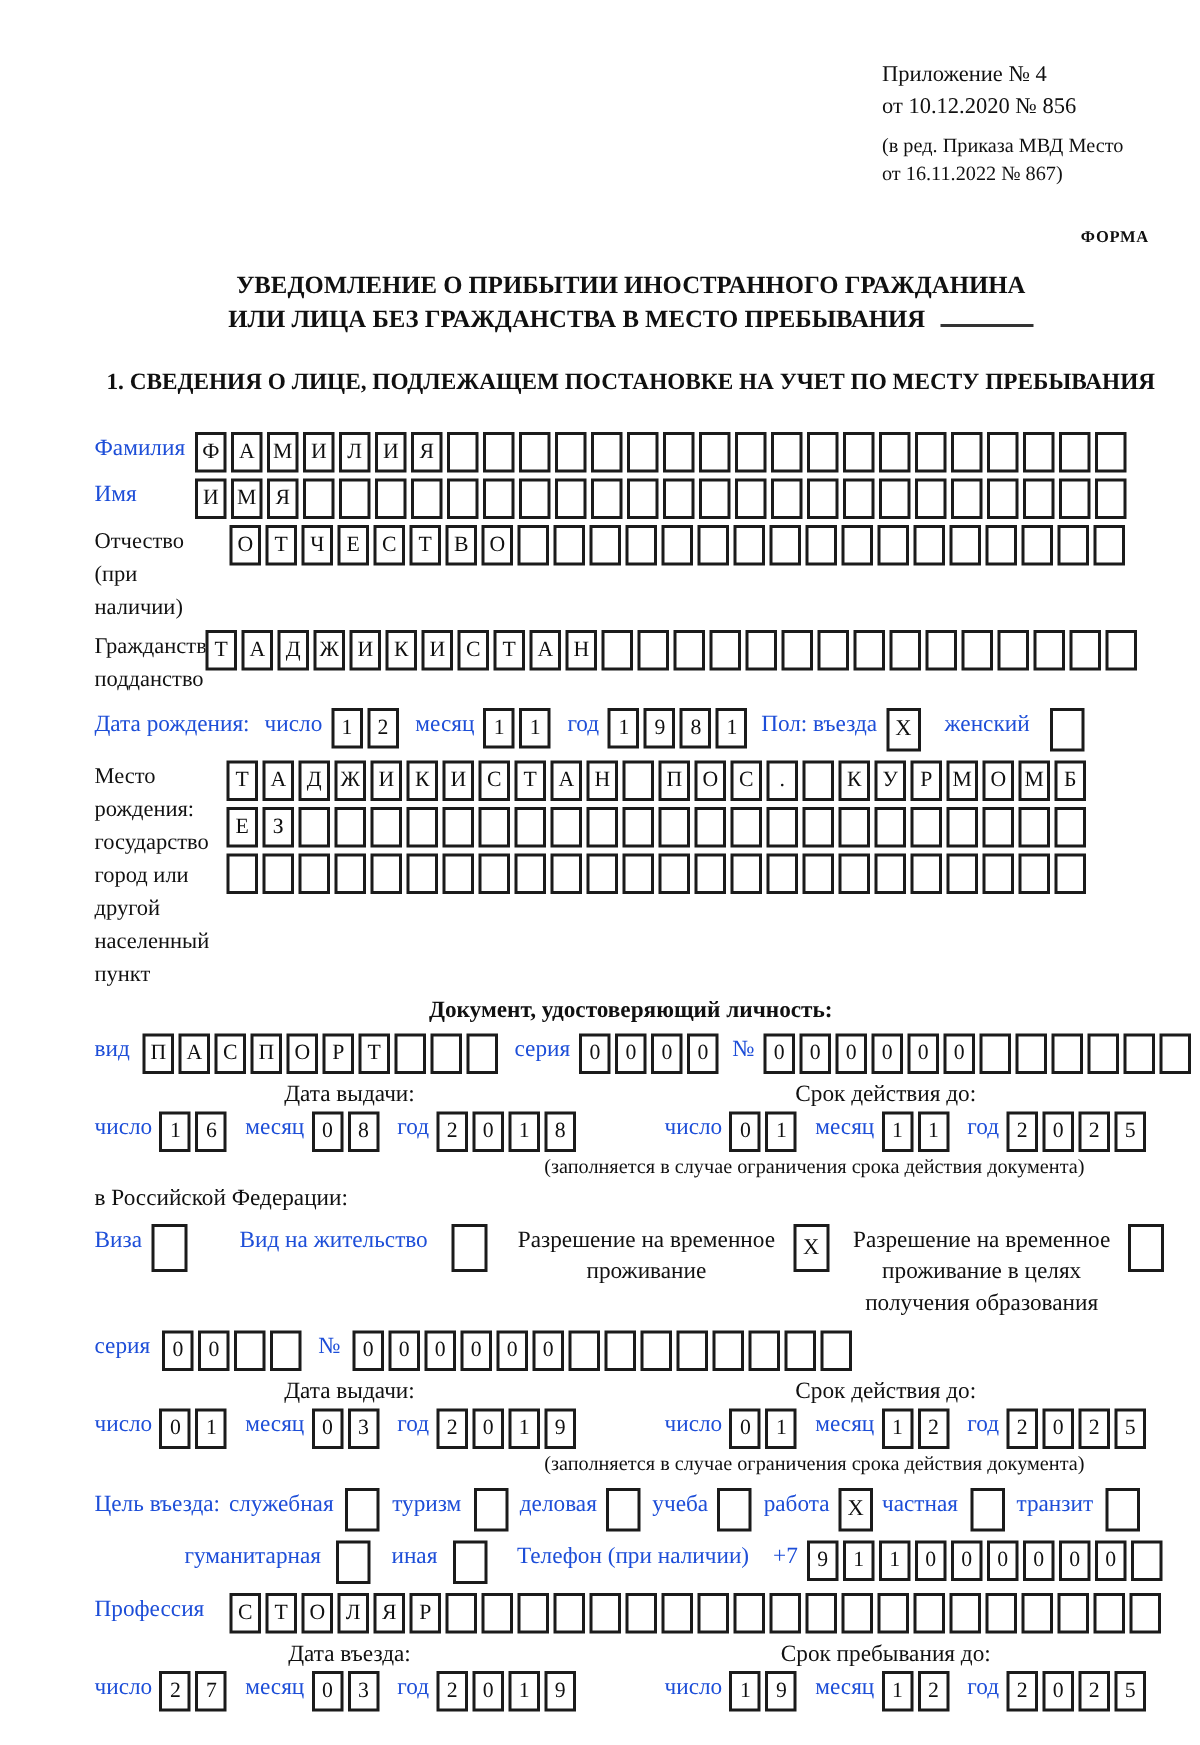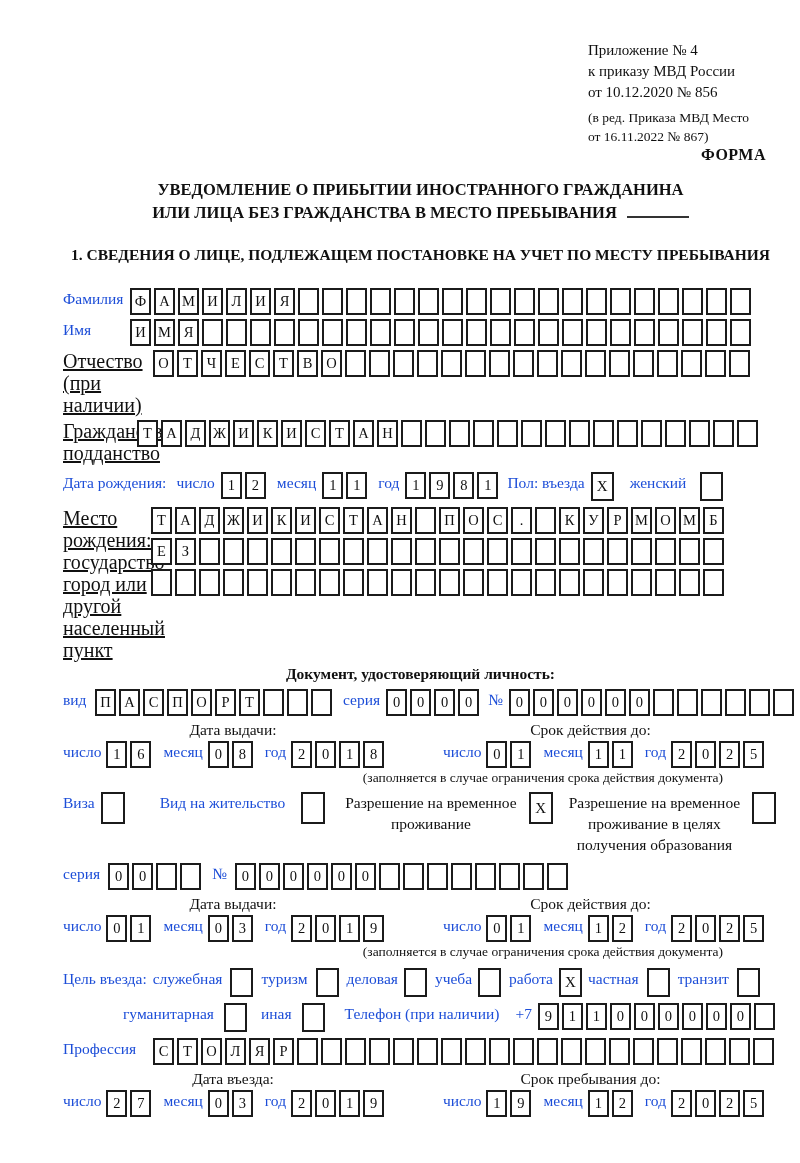--- a/index.html
+++ b/index.html
@@ -2,31 +2,31 @@
 <html><head>
 <meta charset="utf-8">
 <style>
   html,body{margin:0;padding:0;background:#fff;}
   body{width:800px;height:1163px;color:#101010;font-family:"Liberation Serif",serif;overflow:hidden;}
   .page{box-sizing:border-box;width:800px;height:1163px;padding:40px 22px 10px 63px;position:relative;border-radius:13px;}
 
   
   .hdr{margin-left:auto;width:190px;font-size:15px;line-height:21px;}
   .hdr .note{font-size:13.5px;line-height:19px;margin-top:5px;}
-  .forma{text-align:right;padding-right:12px;font-weight:bold;font-size:16px;margin-top:0;letter-spacing:.5px;}
+  .forma{text-align:right;padding-right:12px;font-weight:bold;font-size:11px;margin-top:27px;letter-spacing:.5px;}
 
   .title{Text-align:center;font-weight:bold;font-size:16.5px;line-height:23px;margin-top:14px;text-align:center;}
   .title-underline{display:inline-block;width:62px;border-bottom:2px solid #333;height:14px;margin-left:10px;}
   .sect{text-align:center;font-weight:bold;font-size:15.5px;margin-top:22px;}
 
   
   .frow{display:flex;align-items:flex-start;margin-top:4px;}
   .lbl{font-size:15.5px;line-height:22px;flex-shrink:0;color:#1d4ed8;}
   .lblcol{flex-shrink:0;}
-  .lblcol span{display:block;font-size:20px;line-height:22px;text-decoration:underline;}
+  .lblcol span{display:block;font-size:15px;line-height:22px;}
   .cellsblock .cells{display:block;margin-bottom:4px;white-space:nowrap;}
   .cells{white-space:nowrap;flex-shrink:0;}
   .cell{display:inline-block;width:17px;height:23px;border:2px solid #1b1b1b;margin-right:3px;text-align:center;
         font-size:14.5px;line-height:23px;vertical-align:top;background:#fff;}
   .cb{display:inline-block;width:19px;height:25px;border:2px solid #1b1b1b;text-align:center;font-size:15px;
       line-height:25px;vertical-align:top;flex-shrink:0;background:#fff;}
   .cb.tall{height:28px;line-height:28px;width:20px;}
 
   .w67{width:67px;} .w74{width:74px;} .w90{width:90px;} .w88{width:88px;}
   .ml6{margin-left:6px;} .ml8{margin-left:8px;} .ml10{margin-left:10px;} .ml12{margin-left:12px;}
@@ -49,21 +49,20 @@
   .stack{flex-shrink:0;}
   .stack span{display:block;text-align:center;font-size:15.5px;line-height:21px;}
 </style>
 </head>
 <body>
 
 <div class="page">
 
   <div class="hdr">
     <div>Приложение № 4</div>
-    <div>к приказу МВД России</div>
     <div>от 10.12.2020 № 856</div>
     <div class="note">
       <div>(в ред. Приказа МВД Место</div>
       <div>от 16.11.2022 № 867)</div>
     </div>
   </div>
   <div class="forma">ФОРМА</div>
 
   <div class="title">
     <div>УВЕДОМЛЕНИЕ О ПРИБЫТИИ ИНОСТРАННОГО ГРАЖДАНИНА</div>
@@ -154,20 +153,21 @@
       <span class="lbl">число</span>
       <span class="cells"><span class="cell">0</span><span class="cell">1</span></span>
       <span class="lbl">месяц</span>
       <span class="cells"><span class="cell">1</span><span class="cell">1</span></span>
       <span class="lbl">год</span>
       <span class="cells"><span class="cell">2</span><span class="cell">0</span><span class="cell">2</span><span class="cell">5</span></span>
     </div>
   </div>
   <div class="restrict">(заполняется в случае ограничения срока действия документа)</div>
 
+  <div class="plain" style="margin-top:2px;">в Российской Федерации:</div>
 
   <div class="frow mt6">
     <span class="lbl">Виза</span>
     <span class="cb tall ml6"></span>
     <span class="lbl ml24">Вид на жительство</span>
     <span class="cb tall ml16"></span>
     <div class="stack ml20">
       <span>Разрешение на временное</span>
       <span>проживание</span>
     </div>

